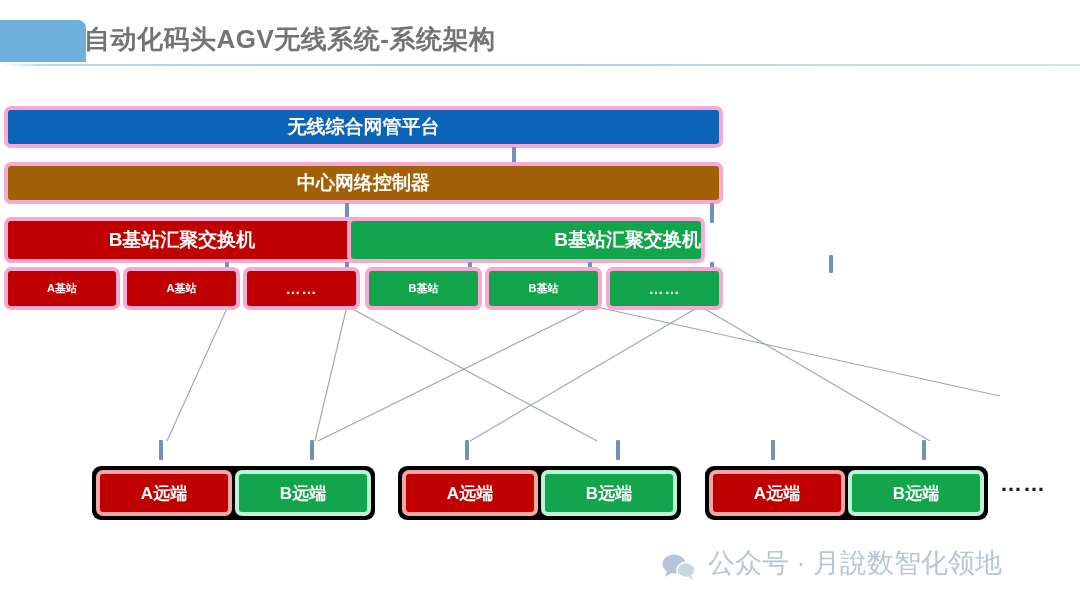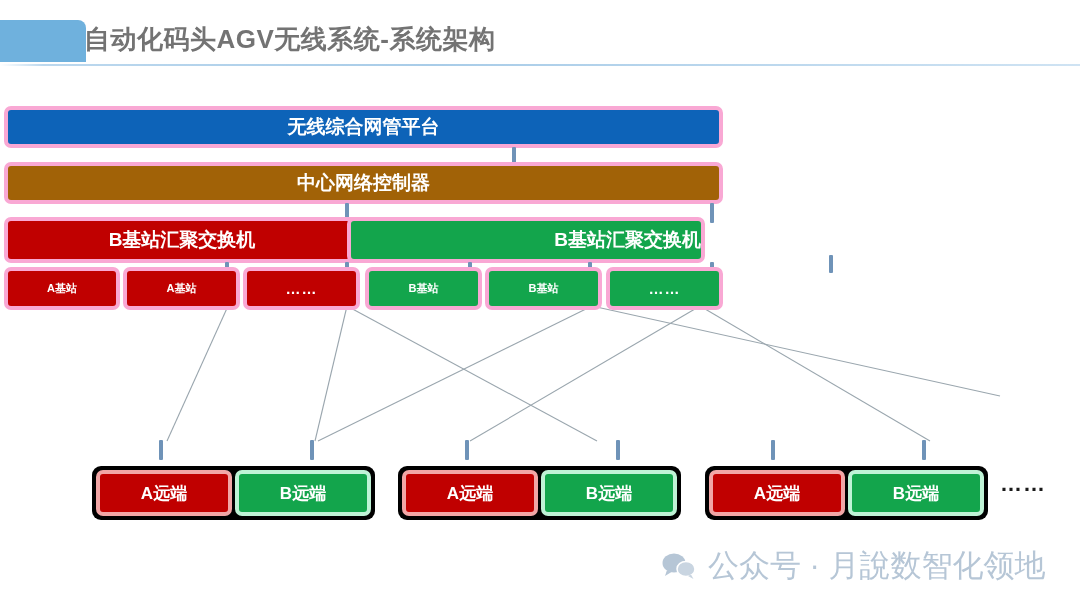--- a/index.html
+++ b/index.html
@@ -120,24 +120,24 @@
     color: #1a1a1a;
     letter-spacing: 1px;
   }
 
   
   #watermark {
     position: absolute;
     left: 662px;
     top: 545px;
     display: flex;
-    align-items: center;
+    align-items: flex-end;
     gap: 12px;
     color: #b6c6d6;
-    font-size: 31px;
+    font-size: 27px;
     white-space: nowrap;
   }
   #watermark .wm-text { color: #b6c6d6; }
 </style>
 </head>
 <body>
 
 <div id="header">
   <div id="header-accent"></div>
   <div id="header-title">自动化码头AGV无线系统-系统架构</div>

